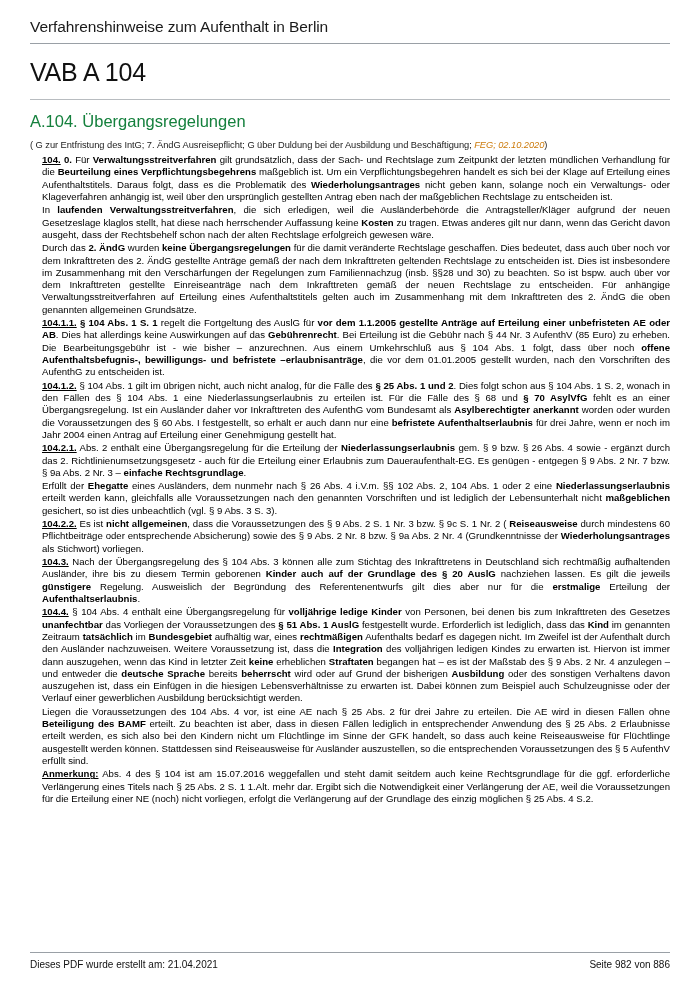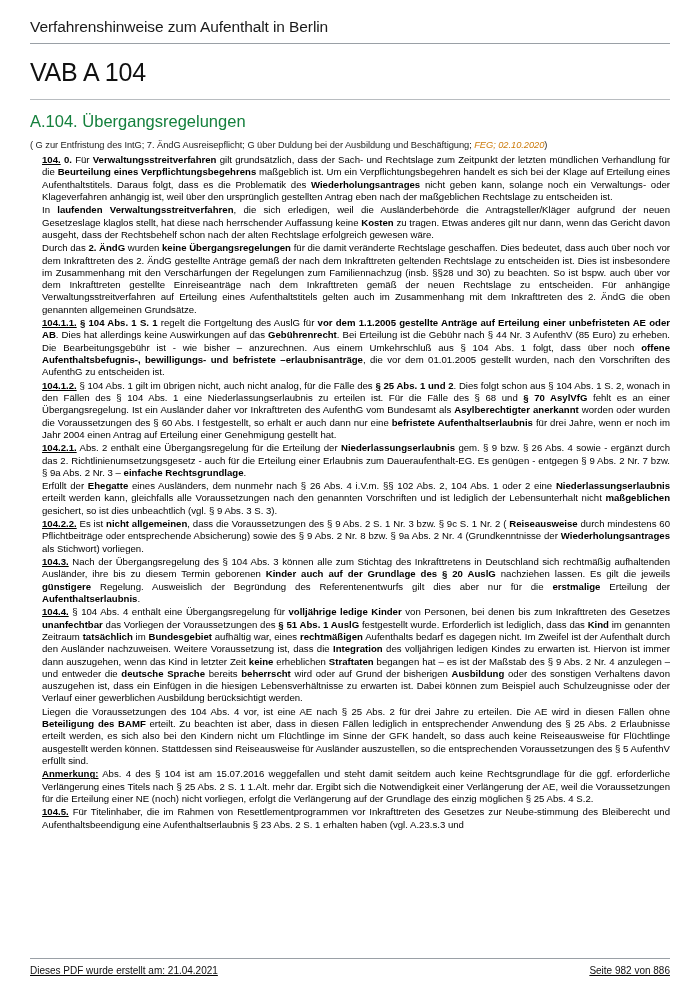--- a/index.html
+++ b/index.html
@@ -70,22 +70,21 @@
   }
   .body p {
     margin: 0 0 1px 12px;
   }
   b { font-weight: bold; }
   .u { text-decoration: underline; }
   .footer {
     position: absolute;
     left: 30px;
     right: 30px;
-    bottom: 14px;
-    text-decoration: underline;
+    bottom: 20px;
   }
   .footer-rule {
     border: 0;
     border-top: 1px solid #9aa0a6;
     margin: 0 0 6px 0;
   }
   .footer-row {
     display: flex;
     justify-content: space-between;
     font-size: 10px;
@@ -115,21 +114,20 @@
       <p id="p-104-0c">Durch das <b>2. ÄndG</b> wurden <b>keine Übergangsregelungen</b> für die damit veränderte Rechtslage geschaffen. Dies bedeutet, dass auch über noch vor dem Inkrafttreten des 2. ÄndG gestellte Anträge gemäß der nach dem Inkrafttreten geltenden Rechtslage zu entscheiden ist. Dies ist insbesondere im Zusammenhang mit den Verschärfungen der Regelungen zum Familiennachzug (insb. §§28 und 30) zu beachten. So ist bspw. auch über vor dem Inkrafttreten gestellte Einreiseanträge nach dem Inkrafttreten gemäß der neuen Rechtslage zu entscheiden. Für anhängige Verwaltungsstreitverfahren auf Erteilung eines Aufenthaltstitels gelten auch im Zusammenhang mit dem Inkrafttreten des 2. ÄndG die oben genannten allgemeinen Grundsätze.</p>
       <p id="p-104-1-1"><b class="u">104.1.1.</b> <b>§ 104 Abs. 1 S. 1</b> regelt die Fortgeltung des AuslG für <b>vor dem 1.1.2005 gestellte Anträge auf Erteilung einer unbefristeten AE oder AB</b>. Dies hat allerdings keine Auswirkungen auf das <b>Gebührenrecht</b>. Bei Erteilung ist die Gebühr nach § 44 Nr. 3 AufenthV (85 Euro) zu erheben. Die Bearbeitungsgebühr ist - wie bisher – anzurechnen. Aus einem Umkehrschluß aus § 104 Abs. 1 folgt, dass über noch <b>offene Aufenthaltsbefugnis-, bewilligungs- und befristete –erlaubnisanträge</b>, die vor dem 01.01.2005 gestellt wurden, nach den Vorschriften des AufenthG zu entscheiden ist.</p>
       <p id="p-104-1-2"><b class="u">104.1.2.</b> § 104 Abs. 1 gilt im übrigen nicht, auch nicht analog, für die Fälle des <b>§ 25 Abs. 1 und 2</b>. Dies folgt schon aus § 104 Abs. 1 S. 2, wonach in den Fällen des § 104 Abs. 1 eine Niederlassungserlaubnis zu erteilen ist. Für die Fälle des § 68 und <b>§ 70 AsylVfG</b> fehlt es an einer Übergangsregelung. Ist ein Ausländer daher vor Inkrafttreten des AufenthG vom Bundesamt als <b>Asylberechtigter anerkannt</b> worden oder wurden die Voraussetzungen des § 60 Abs. I festgestellt, so erhält er auch dann nur eine <b>befristete Aufenthaltserlaubnis</b> für drei Jahre, wenn er noch im Jahr 2004 einen Antrag auf Erteilung einer Genehmigung gestellt hat.</p>
       <p id="p-104-2-1"><b class="u">104.2.1.</b> Abs. 2 enthält eine Übergangsregelung für die Erteilung der <b>Niederlassungserlaubnis</b> gem. § 9 bzw. § 26 Abs. 4 sowie - ergänzt durch das 2. Richtlinienumsetzungsgesetz - auch für die Erteilung einer Erlaubnis zum Daueraufenthalt-EG. Es genügen - entgegen § 9 Abs. 2 Nr. 7 bzw. § 9a Abs. 2 Nr. 3 – <b>einfache Rechtsgrundlage</b>.</p>
       <p id="p-104-2-1b">Erfüllt der <b>Ehegatte</b> eines Ausländers, dem nunmehr nach § 26 Abs. 4 i.V.m. §§ 102 Abs. 2, 104 Abs. 1 oder 2 eine <b>Niederlassungserlaubnis</b> erteilt werden kann, gleichfalls alle Voraussetzungen nach den genannten Vorschriften und ist lediglich der Lebensunterhalt nicht <b>maßgeblichen</b> gesichert, so ist dies unbeachtlich (vgl. § 9 Abs. 3 S. 3).</p>
       <p id="p-104-2-2"><b class="u">104.2.2.</b> Es ist <b>nicht allgemeinen</b>, dass die Voraussetzungen des § 9 Abs. 2 S. 1 Nr. 3 bzw. § 9c S. 1 Nr. 2 ( <b>Reiseausweise</b> durch mindestens 60 Pflichtbeiträge oder entsprechende Absicherung) sowie des § 9 Abs. 2 Nr. 8 bzw. § 9a Abs. 2 Nr. 4 (Grundkenntnisse der <b>Wiederholungsantrages</b> als Stichwort) vorliegen.</p>
       <p id="p-104-3"><b class="u">104.3.</b> Nach der Übergangsregelung des § 104 Abs. 3 können alle zum Stichtag des Inkrafttretens in Deutschland sich rechtmäßig aufhaltenden Ausländer, ihre bis zu diesem Termin geborenen <b>Kinder auch auf der Grundlage des § 20 AuslG</b> nachziehen lassen. Es gilt die jeweils <b>günstigere</b> Regelung. Ausweislich der Begründung des Referentenentwurfs gilt dies aber nur für die <b>erstmalige</b> Erteilung der <b>Aufenthaltserlaubnis</b>.</p>
       <p id="p-104-4"><b class="u">104.4.</b> § 104 Abs. 4 enthält eine Übergangsregelung für <b>volljährige ledige Kinder</b> von Personen, bei denen bis zum Inkrafttreten des Gesetzes <b>unanfechtbar</b> das Vorliegen der Voraussetzungen des <b>§ 51 Abs. 1 AuslG</b> festgestellt wurde. Erforderlich ist lediglich, dass das <b>Kind</b> im genannten Zeitraum <b>tatsächlich</b> im <b>Bundesgebiet</b> aufhältig war, eines <b>rechtmäßigen</b> Aufenthalts bedarf es dagegen nicht. Im Zweifel ist der Aufenthalt durch den Ausländer nachzuweisen. Weitere Voraussetzung ist, dass die <b>Integration</b> des volljährigen ledigen Kindes zu erwarten ist. Hiervon ist immer dann auszugehen, wenn das Kind in letzter Zeit <b>keine</b> erheblichen <b>Straftaten</b> begangen hat – es ist der Maßstab des § 9 Abs. 2 Nr. 4 anzulegen – und entweder die <b>deutsche Sprache</b> bereits <b>beherrscht</b> wird oder auf Grund der bisherigen <b>Ausbildung</b> oder des sonstigen Verhaltens davon auszugehen ist, dass ein Einfügen in die hiesigen Lebensverhältnisse zu erwarten ist. Dabei können zum Beispiel auch Schulzeugnisse oder der Verlauf einer gewerblichen Ausbildung berücksichtigt werden.</p>
       <p id="p-104-4b">Liegen die Voraussetzungen des 104 Abs. 4 vor, ist eine AE nach § 25 Abs. 2 für drei Jahre zu erteilen. Die AE wird in diesen Fällen ohne <b>Beteiligung des BAMF</b> erteilt. Zu beachten ist aber, dass in diesen Fällen lediglich in entsprechender Anwendung des § 25 Abs. 2 Erlaubnisse erteilt werden, es sich also bei den Kindern nicht um Flüchtlinge im Sinne der GFK handelt, so dass auch keine Reiseausweise für Flüchtlinge ausgestellt werden können. Stattdessen sind Reiseausweise für Ausländer auszustellen, so die entsprechenden Voraussetzungen des § 5 AufenthV erfüllt sind.</p>
       <p id="p-anmerkung"><b class="u">Anmerkung:</b> Abs. 4 des § 104 ist am 15.07.2016 weggefallen und steht damit seitdem auch keine Rechtsgrundlage für die ggf. erforderliche Verlängerung eines Titels nach § 25 Abs. 2 S. 1 1.Alt. mehr dar. Ergibt sich die Notwendigkeit einer Verlängerung der AE, weil die Voraussetzungen für die Erteilung einer NE (noch) nicht vorliegen, erfolgt die Verlängerung auf der Grundlage des einzig möglichen § 25 Abs. 4 S.2.</p>
-      <p id="p-104-5"><b class="u">104.5.</b> Für Titelinhaber, die im Rahmen von Resettlementprogrammen vor Inkrafttreten des Gesetzes zur Neube-stimmung des Bleiberecht und Aufenthaltsbeendigung eine Aufenthaltserlaubnis § 23 Abs. 2 S. 1 erhalten haben (vgl. A.23.s.3 und</p>
     </div>
 
   <div class="footer">
     <hr class="footer-rule">
     <div class="footer-row">
       <span>Dieses PDF wurde erstellt am: 21.04.2021</span>
       <span>Seite 982 von 886</span>
     </div>
   </div>
 

